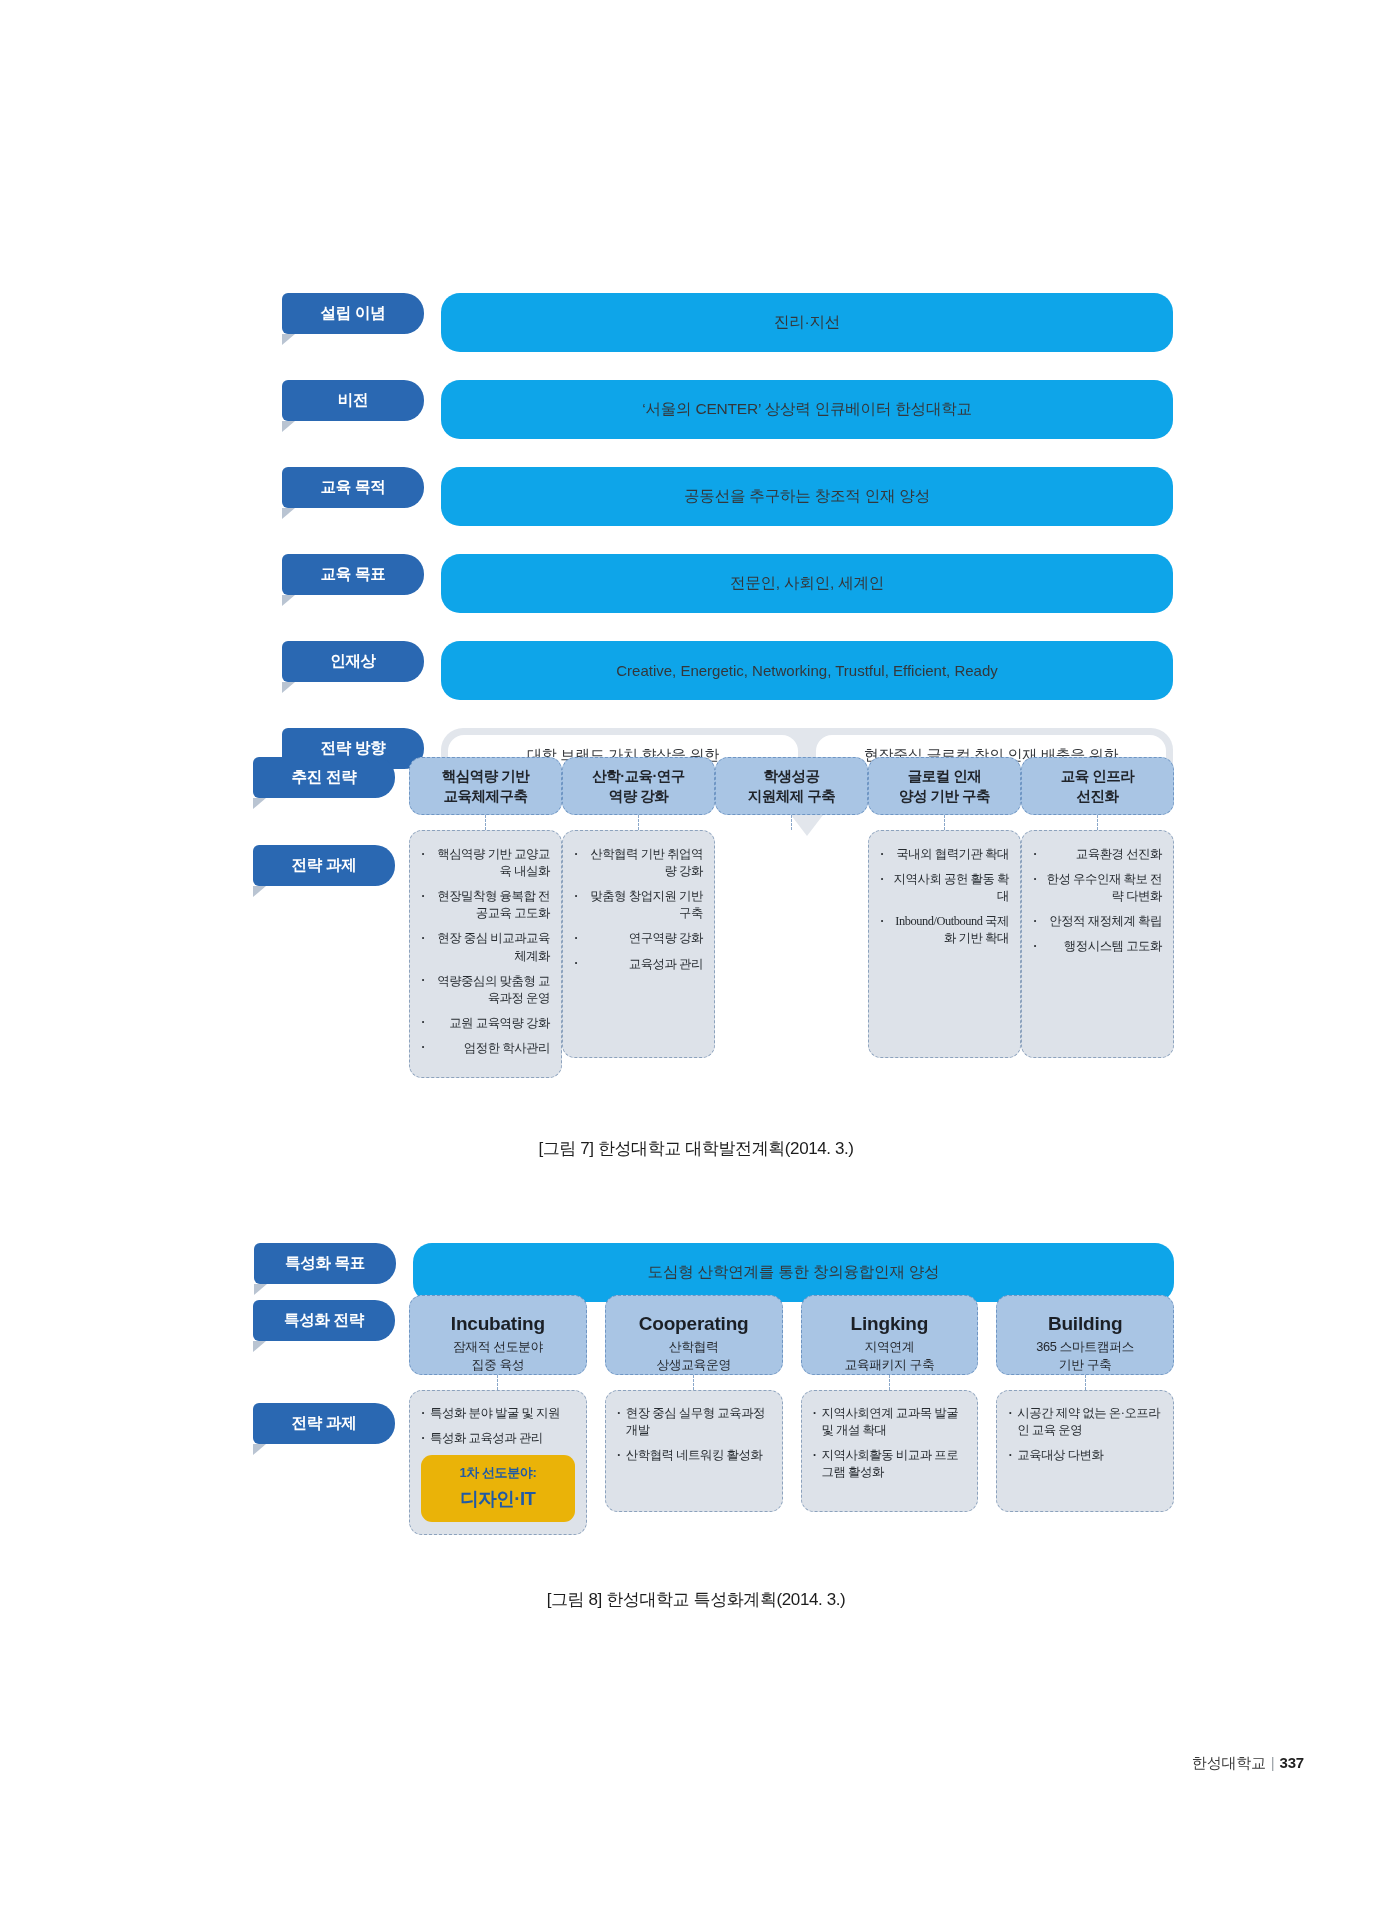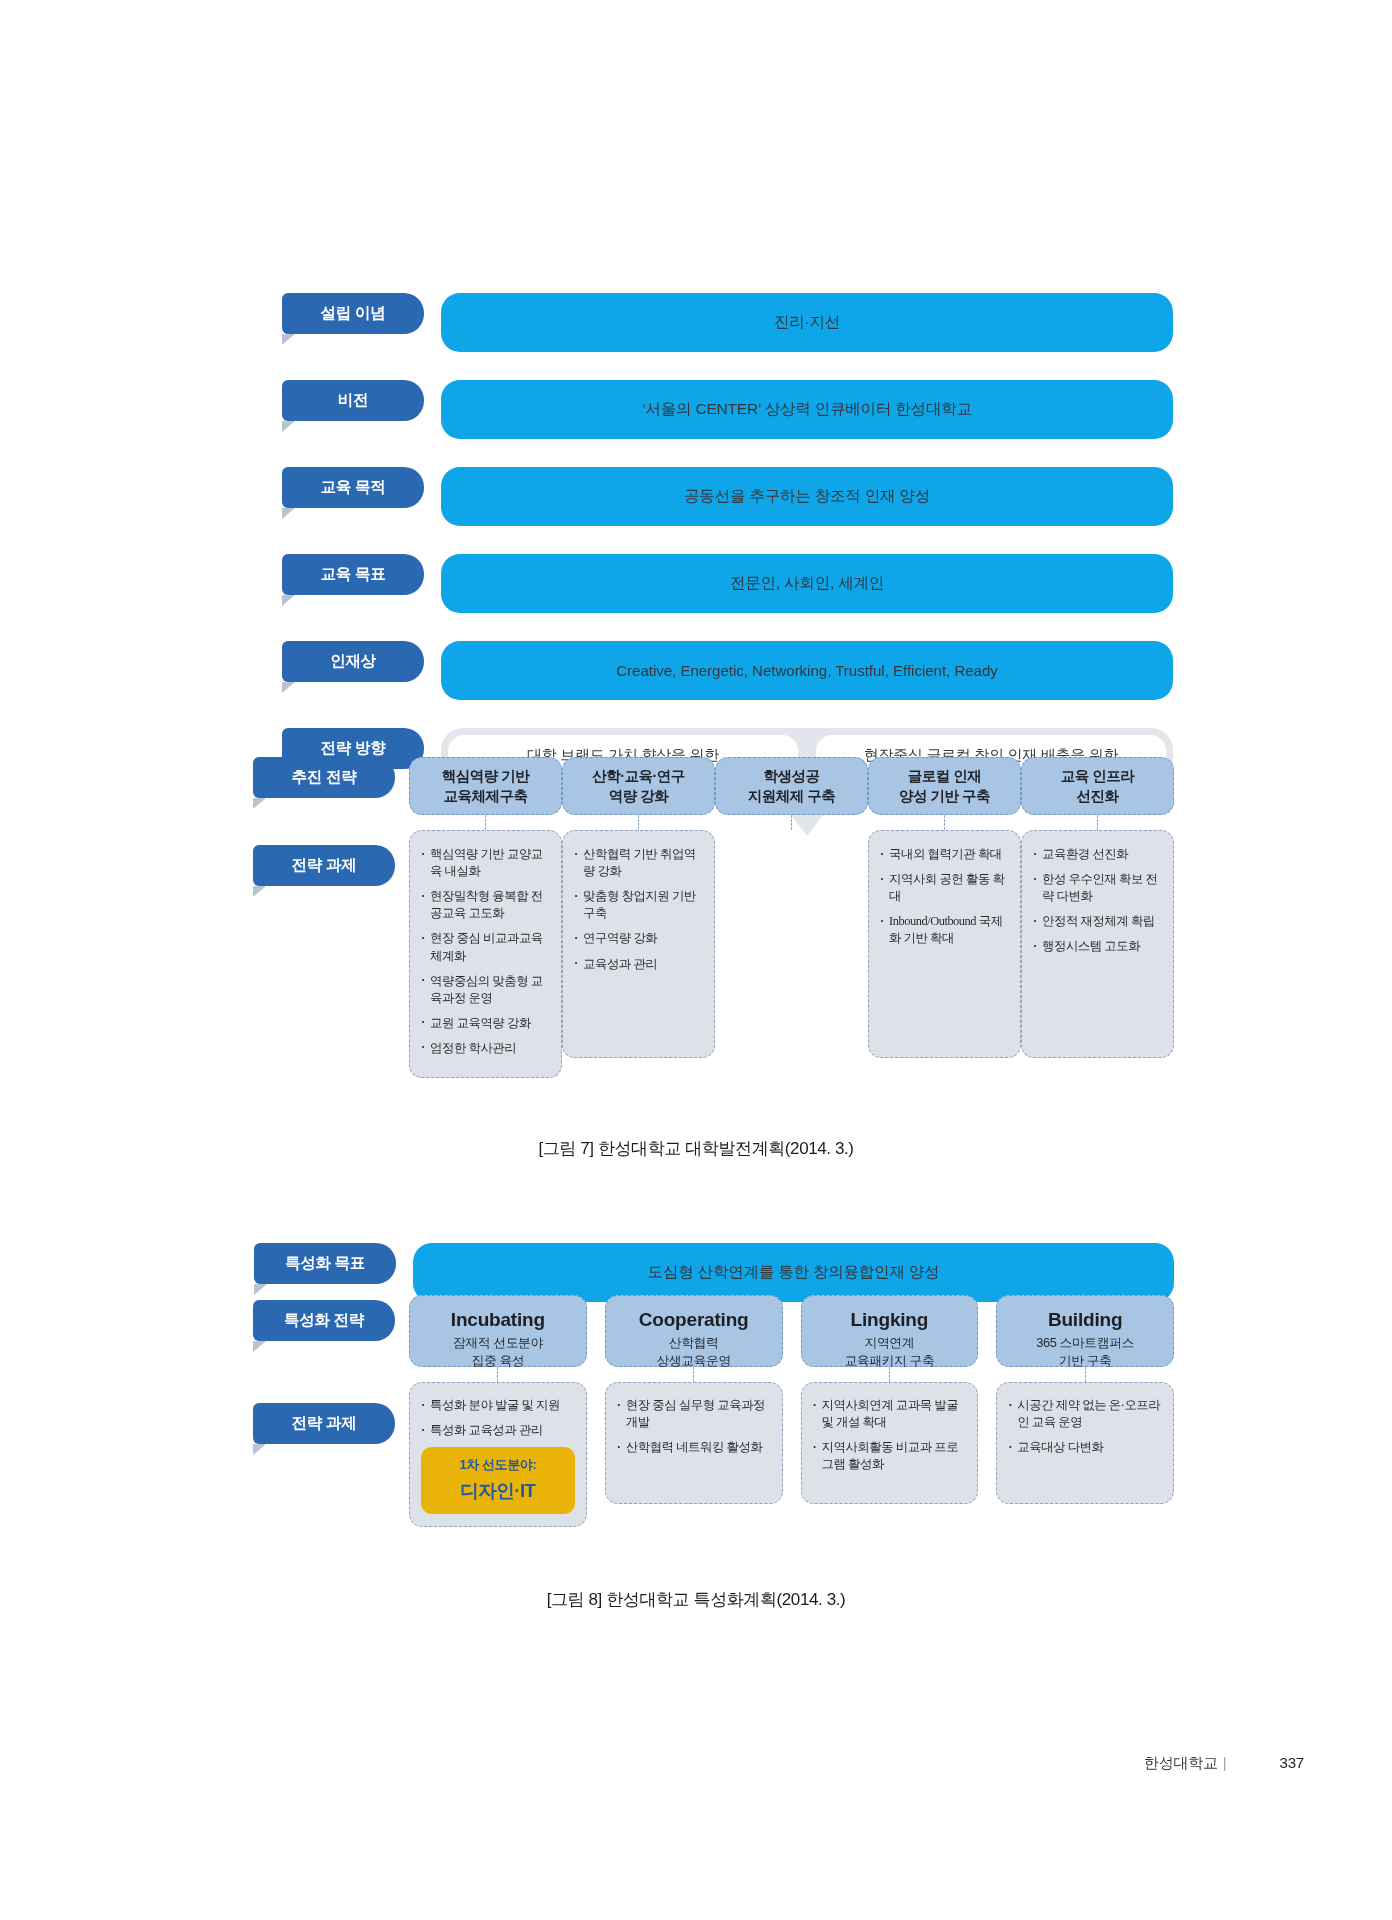--- a/index.html
+++ b/index.html
@@ -117,20 +117,21 @@
     clip-path: polygon(0 0, 100% 0, 50% 100%);
   }
 
   
   .strat-area {
     position: absolute;
     left: 409px;
     top: 757px;
     width: 765px;
     display: flex;
+    text-align: right;
   }
   .strat-col {
     flex: 1;
     display: flex;
     flex-direction: column;
     align-items: stretch;
   }
   .strat-head {
     background: #a9c5e4;
     border: 1.4px dashed #6f96c4;
@@ -208,21 +209,21 @@
   }
   .spec-col {
     flex: 1;
     display: flex;
     flex-direction: column;
   }
   .spec-head {
     background: #a9c5e4;
     border: 1.4px dashed #6f96c4;
     border-radius: 13px;
-    height: 72px;
+    height: 80px;
     display: flex;
     flex-direction: column;
     align-items: center;
     justify-content: center;
     box-sizing: border-box;
     padding-top: 16px;
   }
   .spec-head .en {
     font-size: 19px;
     font-weight: bold;
@@ -259,21 +260,21 @@
   
   .footer {
     position: absolute;
     right: 88px;
     top: 1754px;
     font-size: 15px;
     color: #3a3a3a;
     letter-spacing: -0.2px;
   }
   .footer .sep { color: #9aa0a6; margin: 0 5px; }
-  .footer .pg { font-weight: normal; color: #1f1f1f; margin-left: 48px; }
+  .footer .pg { font-weight: bold; color: #1f1f1f; }
 </style>
 </head>
 <body>
 
 <div class="page">
 
   <div id="diagram1">
 
     <div class="row">
       <div class="label-pill">설립 이념</div>

